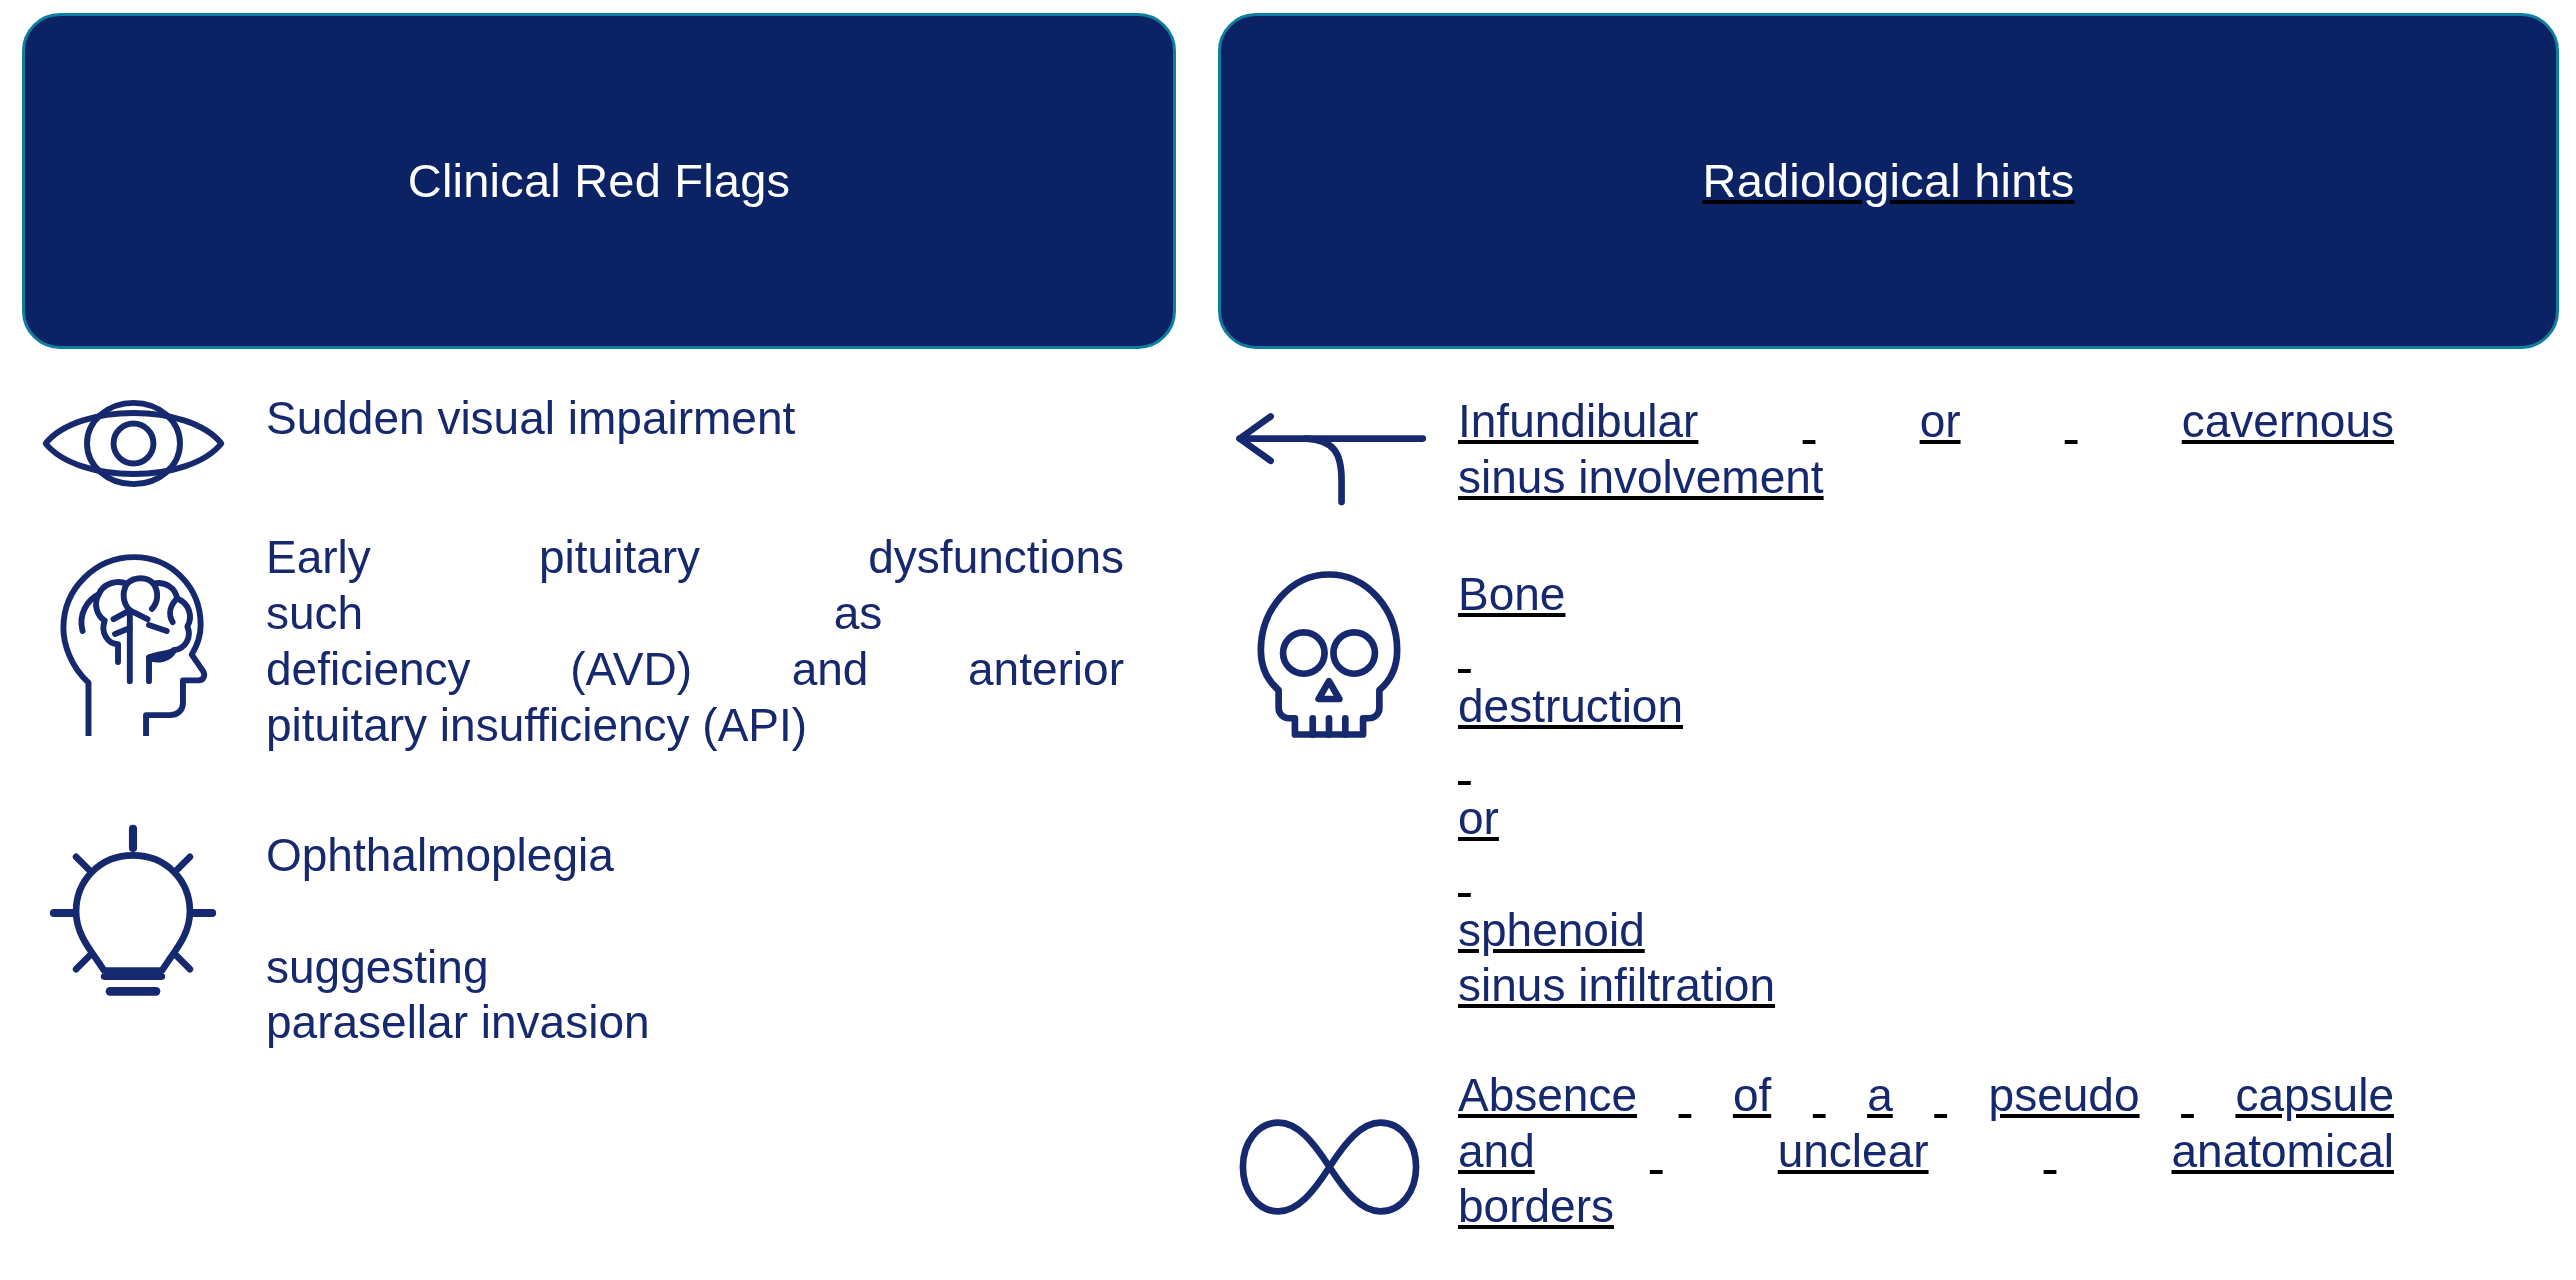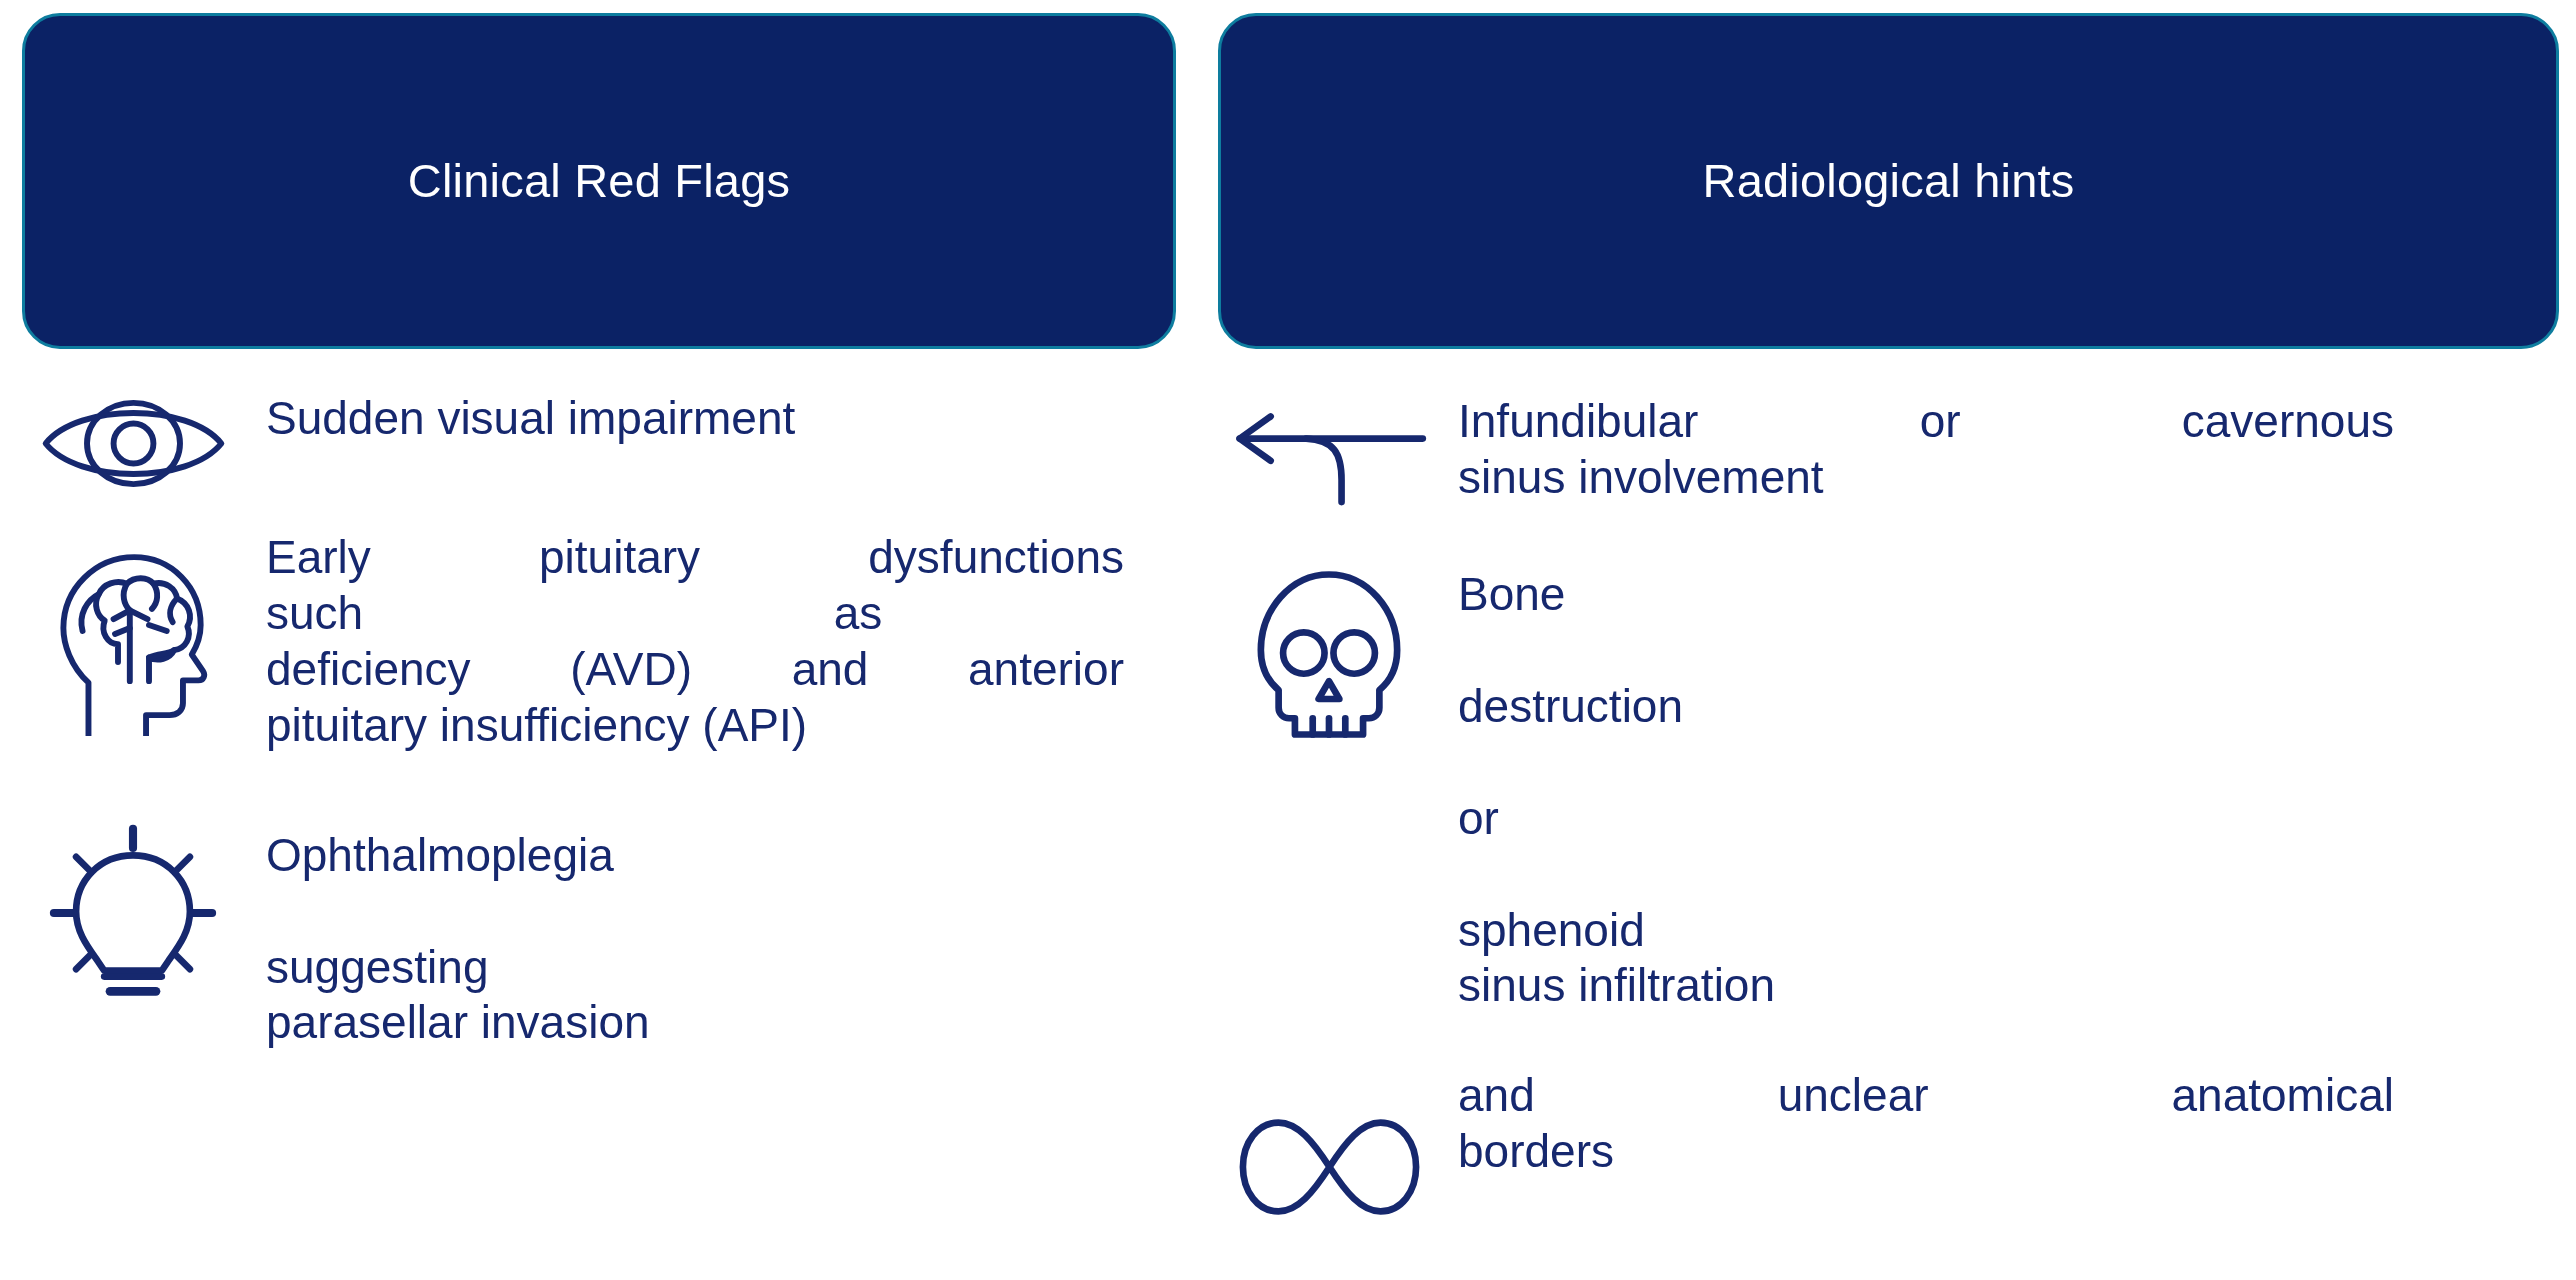--- a/index.html
+++ b/index.html
@@ -22,21 +22,21 @@
     height: 1199px;
     display: flex;
     flex-direction: row;
   }
 
   .column {
     position: relative;
     box-sizing: border-box;
   }
   .column.left  { width: 1198px; padding-left: 22px; padding-right: 22px; }
-  .column.right { width: 1378px; padding-left: 20px; padding-right: 17px; }
+  .column.right { width: 1378px; padding-left: 20px; padding-right: 17px; text-decoration: underline; }
 
   
   .header-box {
     box-sizing: border-box;
     height: 336px;
     margin-top: 13.3px;
     border-radius: 38px;
     background: #0b2265;
     border: 3px solid #0e7d9f;
     display: flex;
@@ -302,20 +302,31 @@
                      C 8 103, 28 130, 56 130
                      C 82 130, 103 104, 125 70
                      C 147 36, 168 10, 194 10
                      C 222 10, 242 37, 242 70
                      C 242 103, 222 130, 194 130
                      C 168 130, 147 104, 125 70 Z"></path>
           </svg>
         </div>
         <div class="text-cell">
           <div style="display: flex; justify-content: space-between; white-space: nowrap;">
+              <span>Absence</span>
+              <span style="display: inline-block;">&nbsp;</span>
+              <span>of</span>
+              <span style="display: inline-block;">&nbsp;</span>
+              <span>a</span>
+              <span style="display: inline-block;">&nbsp;</span>
+              <span>pseudo</span>
+              <span style="display: inline-block;">&nbsp;</span>
+              <span>capsule</span>
+            </div>
+          <div style="display: flex; justify-content: space-between; white-space: nowrap;">
               <span>and</span>
               <span style="display: inline-block;">&nbsp;</span>
               <span>unclear</span>
               <span style="display: inline-block;">&nbsp;</span>
               <span>anatomical</span>
             </div>
           <div class="last">borders</div>
         </div>
       </div>
 

